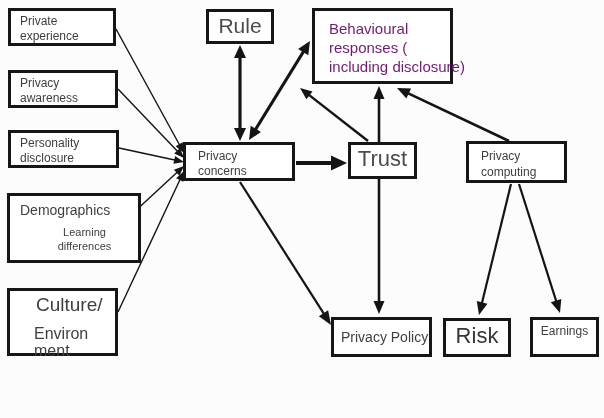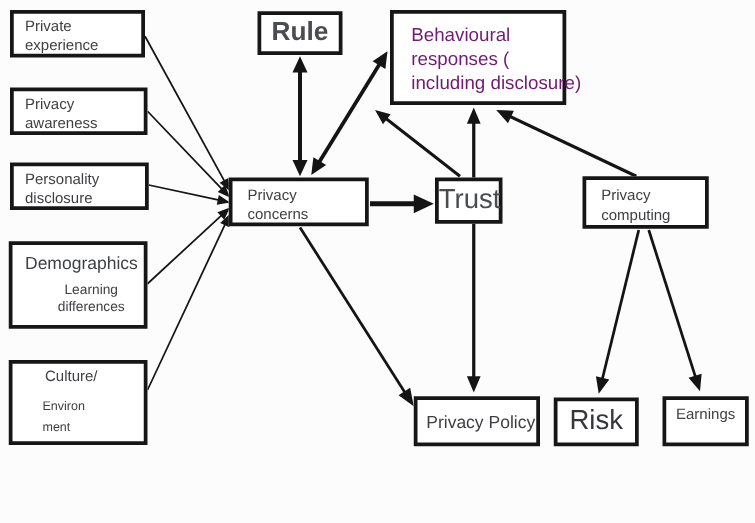--- a/index.html
+++ b/index.html
@@ -19,35 +19,35 @@
     color:var(--text,#3d3f42);
   }
   .lbl{white-space:pre-line;}
   .sublbl{white-space:pre-line;}
 
   
   .n-private{left:8px;top:8px;width:108px;height:38px;}
   .n-aware{left:8px;top:70px;width:110px;height:38px;}
   .n-person{left:8px;top:130px;width:111px;height:38px;}
   .n-private .lbl,.n-aware .lbl,.n-person .lbl{font-size:12px;line-height:15px;padding:3px 4px 0 9px;}
-  .n-demo{left:7px;top:193px;width:111px;height:70px;}
+  .n-demo{left:7px;top:193px;width:134px;height:70px;}
   .n-demo .lbl{font-size:14px;padding:6px 0 0 10px;white-space:nowrap;}
   .n-demo .sublbl{font-size:11px;line-height:14px;margin:7px 0 0 21px;text-align:center;}
   .n-culture{left:7px;top:288px;width:111px;height:68px;}
-  .n-culture .lbl{font-size:12px;margin:3px 0 0 26px;}
-  .n-culture .sublbl{font-size:10px;line-height:17px;margin:9px 0 0 24px;}
+  .n-culture .lbl{font-size:19px;margin:3px 0 0 26px;}
+  .n-culture .sublbl{font-size:16px;line-height:17px;margin:9px 0 0 24px;}
 
   
-  .n-rule{left:206px;top:9px;width:68px;height:35px;font-weight:bold;}
+  .n-rule{left:206px;top:9px;width:68px;height:35px;}
   .n-rule .lbl{font-size:21px;color:var(--textlarge,#4a4c50);text-align:center;padding-top:2px;}
   .n-pconcerns{left:183px;top:142px;width:112px;height:39px;}
   .n-pconcerns .lbl{font-size:12px;line-height:15px;padding:4px 0 0 12px;}
   .n-behav{left:312px;top:8px;width:141px;height:76px;}
   .n-behav .lbl{font-size:15px;line-height:19px;padding:8px 0 0 14px;width:175px;color:#701a75;}
-  .n-trust{left:348px;top:142px;width:54px;height:37px;}
+  .n-trust{left:348px;top:142px;width:69px;height:37px;}
   .n-trust .lbl{font-size:22px;color:var(--textlarge,#4a4c50);text-align:center;padding-top:1px;}
   .n-pcomp{left:466px;top:141px;width:101px;height:42px;}
   .n-pcomp .lbl{font-size:12px;line-height:16px;padding:4px 0 0 12px;}
 
   
   .n-ppolicy{left:331px;top:317px;width:101px;height:40px;}
   .n-ppolicy .lbl{font-size:14px;padding:9px 4px 0 7px;white-space:nowrap;}
   .n-risk{left:443px;top:318px;width:68px;height:39px;}
   .n-risk .lbl{font-size:22px;color:#35373a;text-align:center;padding-top:2px;}
   .n-earn{left:530px;top:317px;width:69px;height:40px;}

